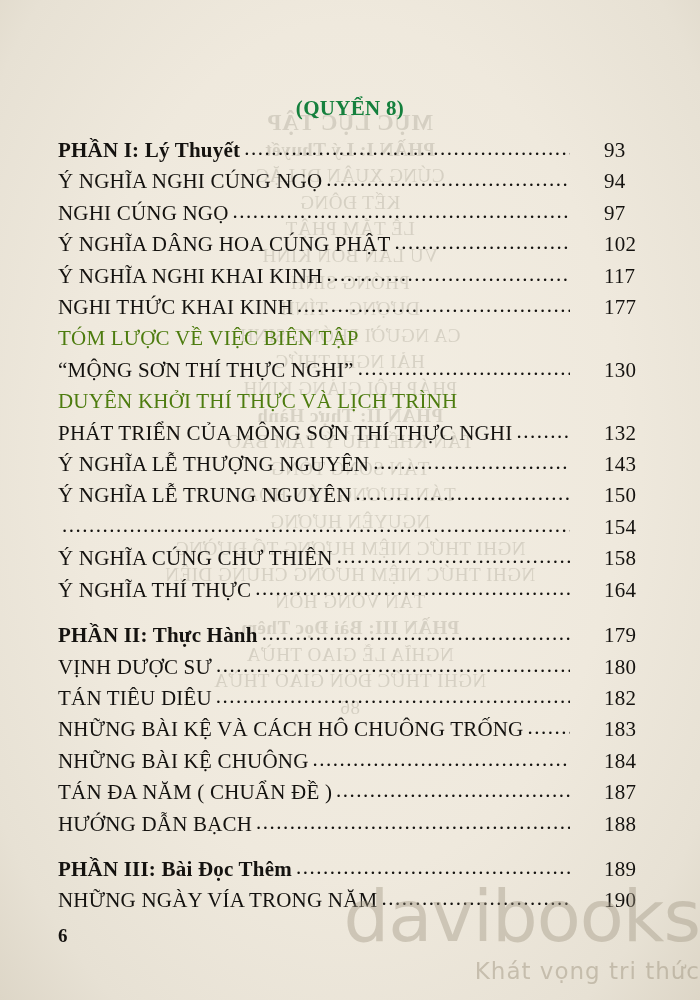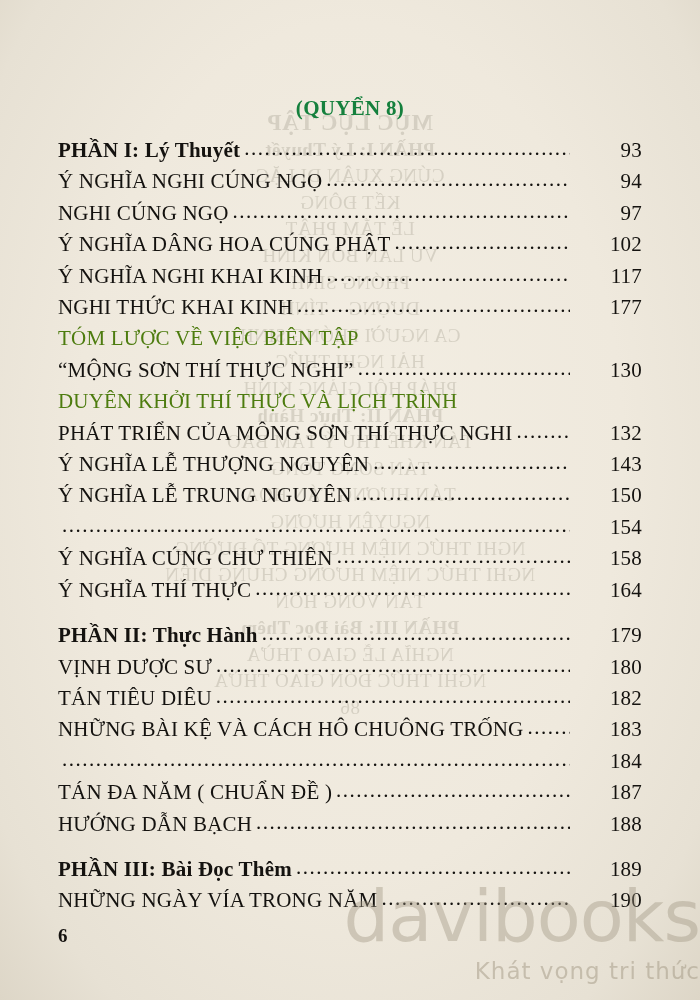--- a/index.html
+++ b/index.html
@@ -78,21 +78,21 @@
     white-space: nowrap;
     margin: 0 2px 0 4px;
     color: #14120f;
     font-size: 21px;
     letter-spacing: 1.5px;
     position: relative;
     top: -2px;
   }
   .toc-row .pg {
     flex: 0 0 auto;
-    text-align: right;
+    text-align: left;
     min-width: 38px;
     letter-spacing: 0.2px;
     margin-left: 32px;
   }
 
   
   .toc-cont {
     font-size: 21px;
     line-height: 31.4px;
     color: #4d7c0f;
@@ -258,20 +258,21 @@
         <span class="lbl">TÁN TIÊU DIÊU</span>
         <span class="dots">...........................................................................................................</span>
         <span class="pg">182</span>
       </div>
       <div class="toc-row">
         <span class="lbl">NHỮNG BÀI KỆ VÀ CÁCH HÔ CHUÔNG TRỐNG</span>
         <span class="dots">...........................................................................................................</span>
         <span class="pg">183</span>
       </div>
       <div class="toc-row">
+        <span class="lbl">NHỮNG BÀI KỆ CHUÔNG</span>
         <span class="dots">...........................................................................................................</span>
         <span class="pg">184</span>
       </div>
       <div class="toc-row">
         <span class="lbl">TÁN ĐA NĂM ( CHUẨN ĐỀ )</span>
         <span class="dots">...........................................................................................................</span>
         <span class="pg">187</span>
       </div>
       <div class="toc-row">
         <span class="lbl">HƯỚNG DẪN BẠCH</span>

